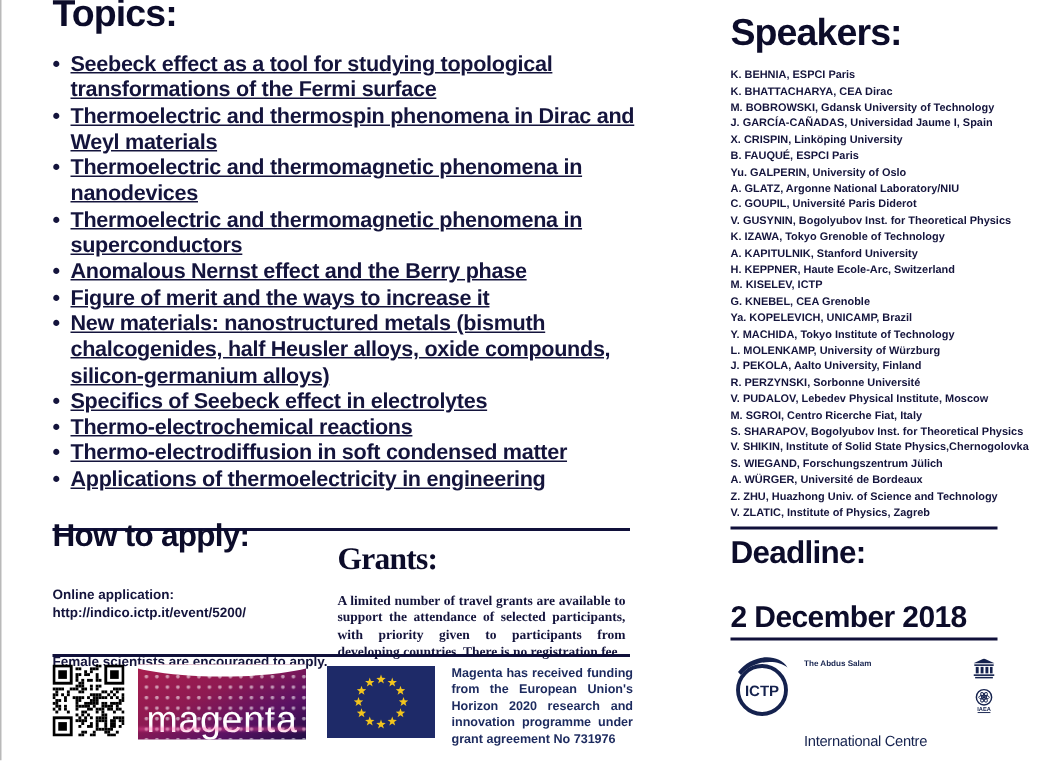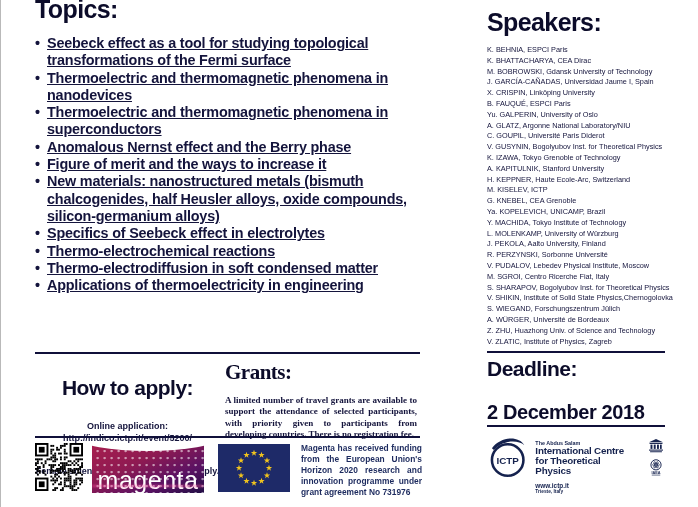--- a/index.html
+++ b/index.html
@@ -20,21 +20,21 @@
     font-size:14.4px;font-weight:600;line-height:17.3px;letter-spacing:-0.2px;color:#14143c;}
   .topic-list li{position:relative;padding-left:12px;text-decoration:underline;}
   .topic-list li::before{content:"\2022";position:absolute;left:0;top:0;}
 
   .rule{position:absolute;height:2px;background:#10103a;}
   #rule-l1{left:35px;top:352px;width:385px;}
   #rule-l2{left:35px;top:436px;width:385px;}
   #rule-r1{left:487px;top:351px;width:178px;}
   #rule-r2{left:487px;top:425px;width:178px;}
 
-  #how-to-apply{position:absolute;left:35px;top:376px;width:185px;text-align:center;}
+  #how-to-apply{position:absolute;left:35px;top:346px;width:185px;}
   .small-b{font-size:9px;font-weight:bold;line-height:11.5px;color:#14143c;}
   #apply-lines{margin-top:21px;}
   #apply-note{margin-top:22px;}
 
   #grants{position:absolute;left:225px;top:360px;width:192px;font-family:Liberation Serif, serif;}
   #grants-body{margin-top:10px;font-size:9px;font-weight:bold;line-height:11.3px;
     text-align:justify;color:#14143c;}
 
   
   #qr-wrap{position:absolute;left:35px;top:443px;width:48px;height:48px;}
@@ -50,44 +50,45 @@
     background:rgba(255,80,160,0.55);filter:blur(1px);}
   #magenta-text{position:relative;color:#ffffff;font-size:25px;font-weight:400;
     letter-spacing:0.5px;margin-top:24px;}
   #eu-flag{position:absolute;left:218px;top:444px;width:72px;height:48px;background:#1e2a68;}
   #funding-note{position:absolute;left:301px;top:443px;width:121px;
     font-size:8.4px;font-weight:bold;line-height:11px;text-align:justify;color:#1c2a5e;}
 
   
   #speakers{position:absolute;left:487px;top:8px;width:200px;}
   .speaker-list{list-style:none;margin:8px 0 0 0;padding:0;
-    font-size:7.3px;font-weight:normal;line-height:10.8px;letter-spacing:0;color:#14143c;}
+    font-size:7.3px;font-weight:bold;line-height:10.8px;letter-spacing:0;color:#14143c;}
 
   #deadline{position:absolute;left:487px;top:357px;width:190px;}
   #deadline-date{margin-top:20px;font-size:20px;font-weight:bold;letter-spacing:-0.4px;color:#0c0c2a;}
 
   #ictp{position:absolute;left:487px;top:437px;width:150px;display:flex;gap:7px;}
   #ictp-text{padding-top:3px;}
   .ictp-salam{font-size:5.4px;font-weight:bold;color:#15224e;}
-  .ictp-name{font-size:9.8px;font-weight:bold;line-height:10.2px;letter-spacing:-0.2px;color:#15224e;}
+  .ictp-name{font-size:9.8px;font-weight:normal;line-height:10.2px;letter-spacing:-0.2px;color:#15224e;margin-top:44px;}
   .ictp-url{margin-top:5px;font-size:6.4px;font-weight:bold;color:#15224e;}
   .ictp-loc{font-size:4.8px;font-weight:bold;color:#15224e;}
   #un-icons{position:absolute;left:646px;top:439px;width:20px;}
   #un-icons svg{display:block;margin:0 auto 6px auto;}
 </style>
 </head>
 <body>
 
 <div class="edge-line"></div>
 
 <section id="topics">
   <h1 class="sec">Topics:</h1>
   <ul class="topic-list">
 
   <li>Seebeck effect as a tool for studying topological transformations of the Fermi surface</li>
+      <li>Thermoelectric and thermospin phenomena in Dirac and Weyl materials</li>
       <li>Thermoelectric and thermomagnetic phenomena in nanodevices</li>
       <li>Thermoelectric and thermomagnetic phenomena in superconductors</li>
       <li>Anomalous Nernst effect and the Berry phase</li>
       <li>Figure of merit and the ways to increase it</li>
       <li>New materials: nanostructured metals (bismuth chalcogenides, half Heusler alloys, oxide compounds, silicon-germanium alloys)</li>
       <li>Specifics of Seebeck effect in electrolytes</li>
       <li>Thermo-electrochemical reactions</li>
       <li>Thermo-electrodiffusion in soft condensed matter</li>
       <li>Applications of thermoelectricity in engineering</li>
     </ul>

